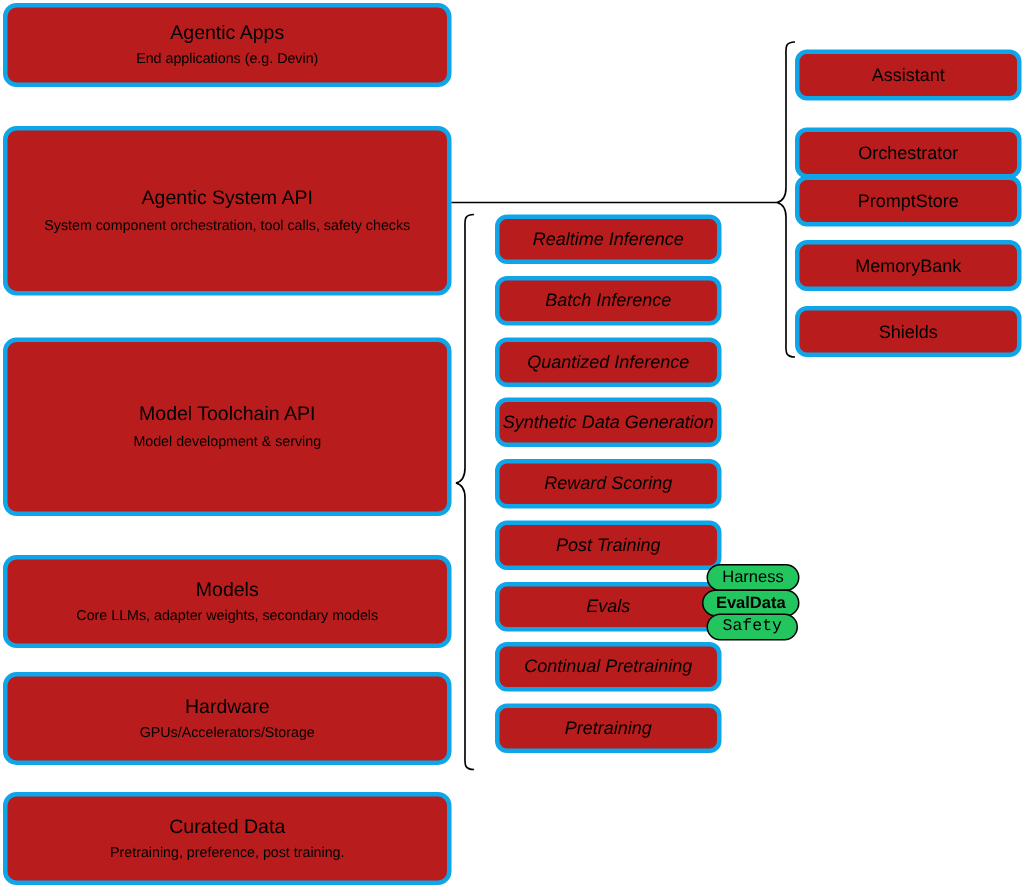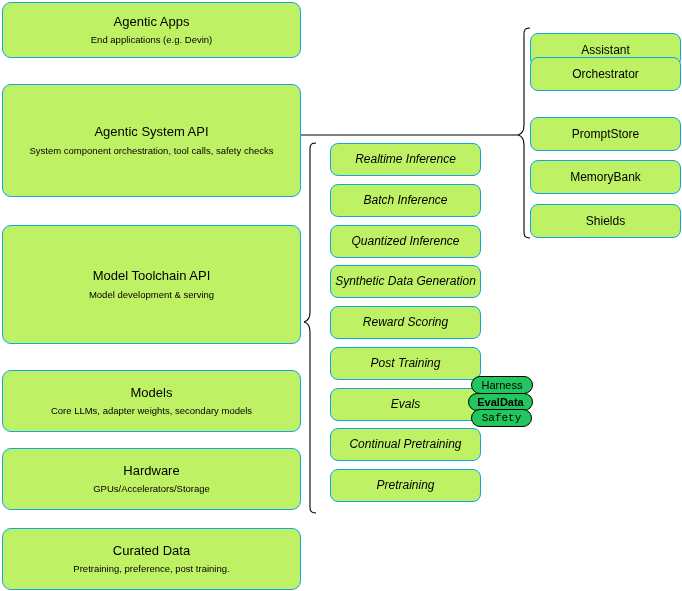--- a/index.html
+++ b/index.html
@@ -18,23 +18,23 @@
     width: 682px;
     height: 591px;
     background: #ffffff;
     overflow: hidden;
   }
 
   
   .box {
     position: absolute;
     box-sizing: border-box;
-    border: 1px solid #0ea5e9;
+    border: 3px solid #0ea5e9;
     border-radius: 9px;
-    background: #bef264;
+    background: #b91c1c;
     display: flex;
     flex-direction: column;
     align-items: center;
     justify-content: center;
     text-align: center;
     line-height: 1.25;
   }
   .box .title {
     font-size: 13px;
     color: #000000;
@@ -191,21 +191,21 @@
   <div class="pill" style="left:468px;top:393px;width:65px;font-weight:bold;">
     <span>EvalData</span>
   </div>
   <div class="pill" style="left:471px;top:409px;width:61px;font-family:Liberation Mono, monospace;">
     <span>Safety</span>
   </div>
 
   <div class="box comp-box" style="top:33px;align-items:center;">
     <div class="title">Assistant</div>
   </div>
-  <div class="box comp-box" style="top:57px;">
+  <div class="box comp-box" style="top:85px;">
     <div class="title">Orchestrator</div>
   </div>
   <div class="box comp-box" style="top:117px;">
     <div class="title">PromptStore</div>
   </div>
   <div class="box comp-box" style="top:160px;">
     <div class="title">MemoryBank</div>
   </div>
   <div class="box comp-box" style="top:204px;">
     <div class="title">Shields</div>

